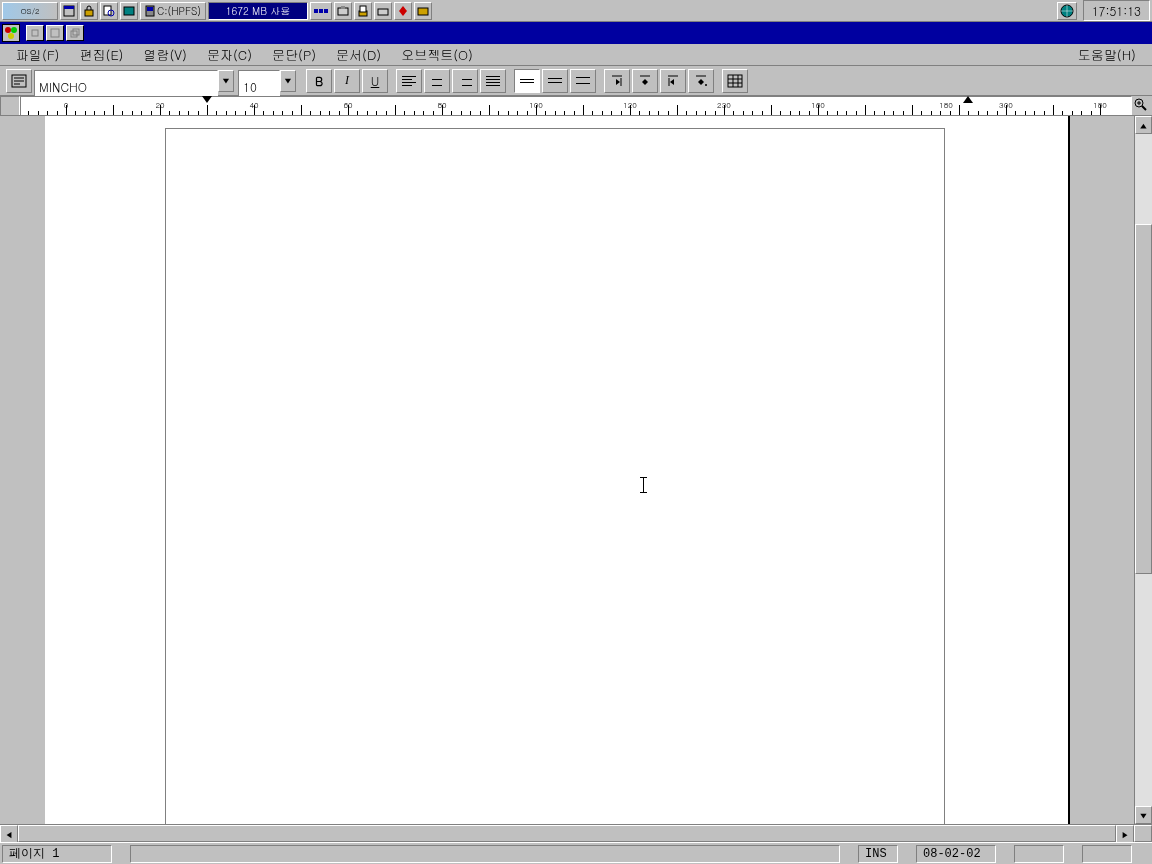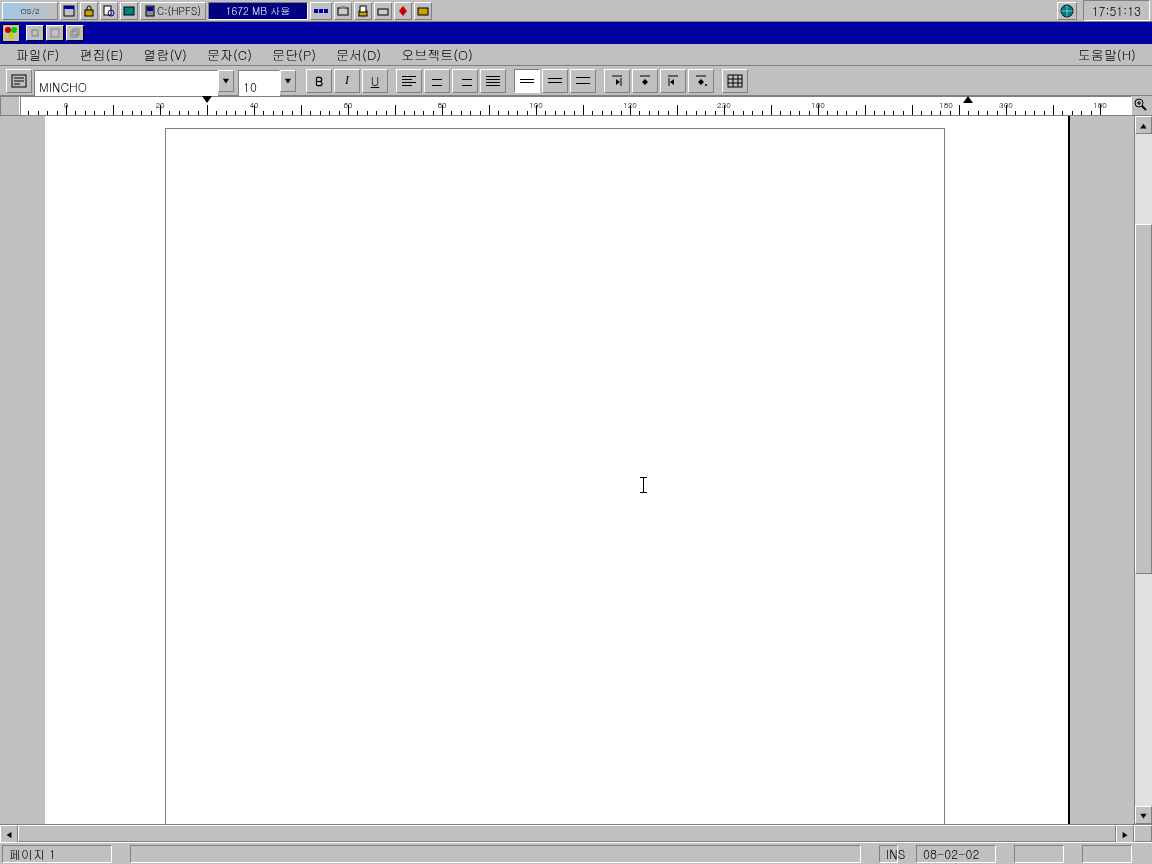--- a/index.html
+++ b/index.html
@@ -308,20 +308,21 @@
 }
 .status-cell {
   border: 1px solid;
   border-color: #808080 #ffffff #ffffff #808080;
   padding: 1px 6px;
   font-size: 12px;
   margin-right: 18px;
   height: 18px;
   display: flex;
   align-items: center;
+  font-family: Liberation Mono, monospace;
 }
 .align-lines { display:flex; flex-direction:column; gap:2px; width:14px;}
 .align-lines span { height:1px; background:#000; display:block;}
 svg { display: block; }
 </style>
 </head>
 <body>
 
 <div class="taskbar">
   <div class="taskbar-item" style="width:56px;background:linear-gradient(90deg,#a0c8e8,#c0c0c0);font-size:8px;">OS/2</div>
@@ -725,17 +726,17 @@
       <div class="scroll-thumb" style="left:0;width:100%;top:0;bottom:0;"></div>
     </div>
     <div class="scroll-btn" style="width:18px">▶</div>
   </div>
   <div style="width:18px;border:1px solid;border-color:#fff #808080 #808080 #fff;"></div>
 </div>
 
 <div class="statusbar">
   <div class="status-cell" style="width:110px">페이지 1</div>
   <div class="status-cell" style="flex:1"></div>
-  <div class="status-cell" style="width:19px">INS</div>
+  <div class="status-cell" style="width:40px">INS</div>
   <div class="status-cell" style="width:80px">08-02-02</div>
   <div class="status-cell" style="width:50px"></div>
   <div class="status-cell" style="width:50px"></div>
 </div>
 
 </body></html>

